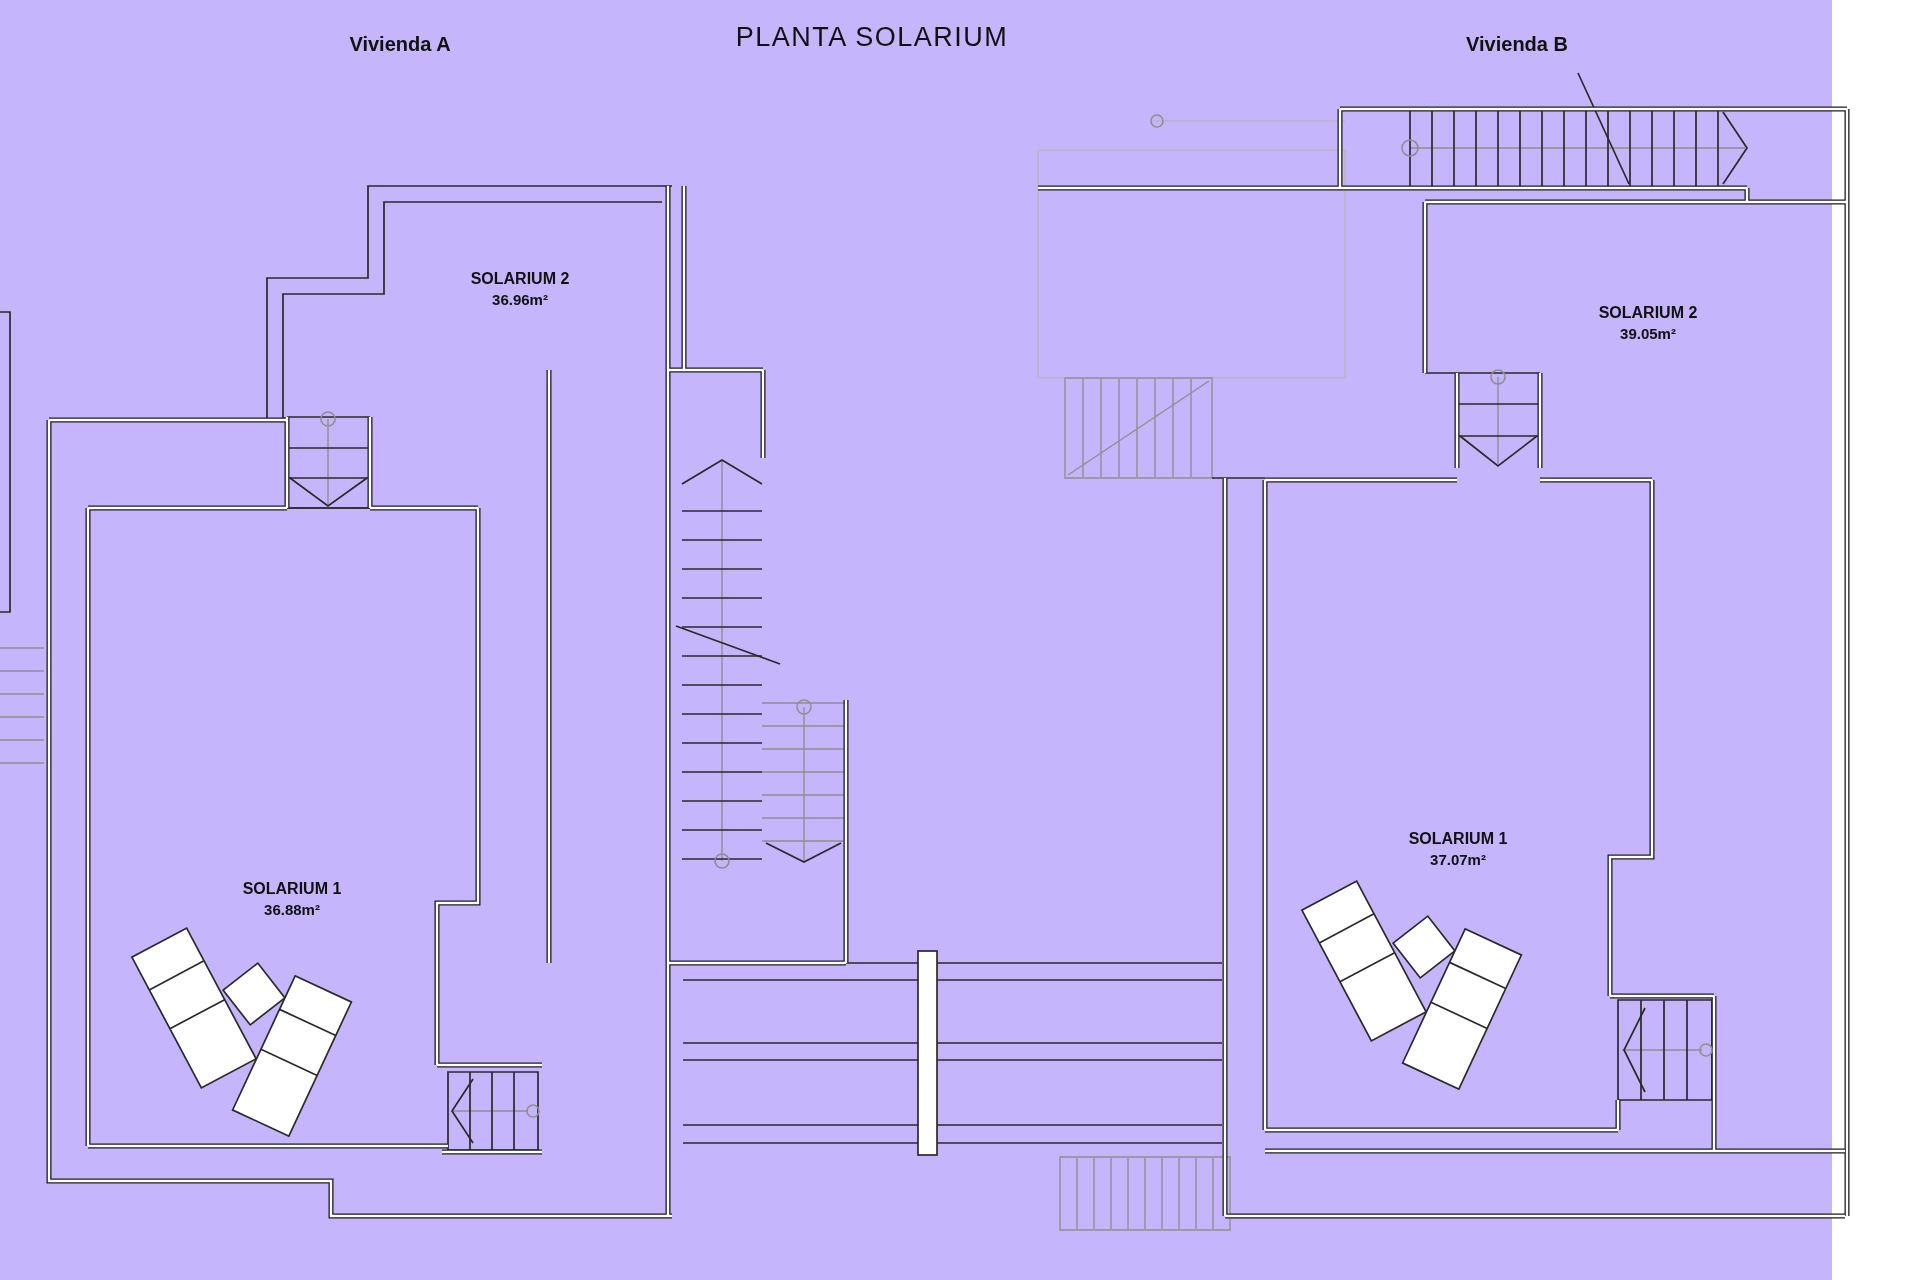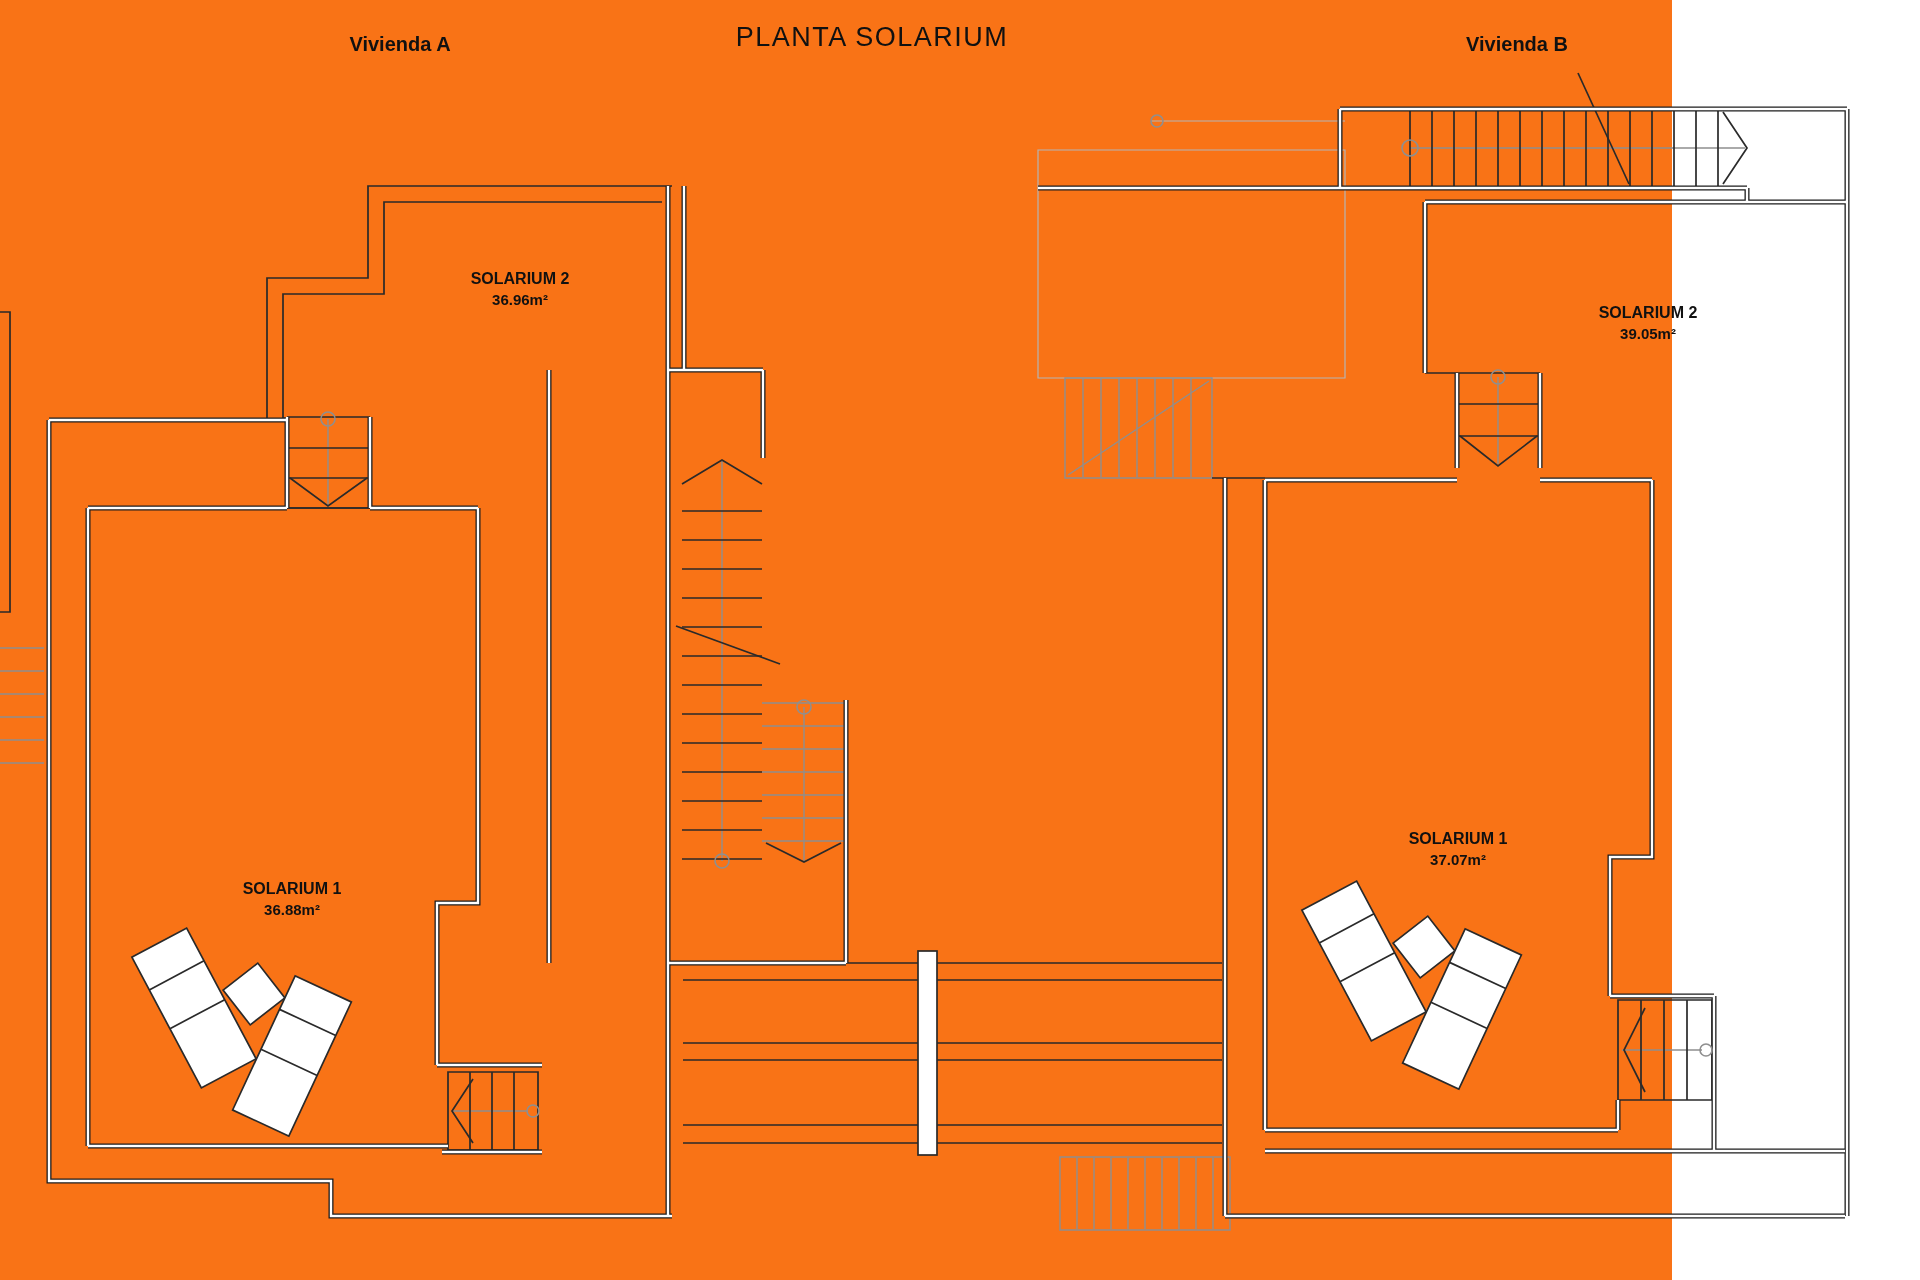--- a/index.html
+++ b/index.html
@@ -1,17 +1,17 @@
 <!DOCTYPE html>
 <html><head>
 <meta charset="utf-8">
 <style>
   html,body{margin:0;padding:0;background:#ffffff;}
   body{width:1920px;height:1280px;overflow:hidden;font-family:"Liberation Sans",sans-serif;}
-  .plan{position:relative;width:1672px;height:1280px;background:#f97316;}
+  .plan{position:relative;width:1832px;height:1280px;background:#c4b5fd;}
   svg{display:block;}
   
   .gy path, .gy line{stroke:#8f8f8f;stroke-width:1.4;fill:none;}
   .gy circle{stroke:#8f8f8f;stroke-width:1.6;fill:none;}
   .gylt path{stroke:#b5b5b5;stroke-width:1.2;fill:none;}
   
   .tk path, .tk rect{stroke:#2a2a2a;stroke-width:1.7;fill:none;}
   .tk .furn{fill:#ffffff;}
   
   #walls path{stroke:#1c1c1c;stroke-width:5;fill:none;stroke-linecap:butt;}

